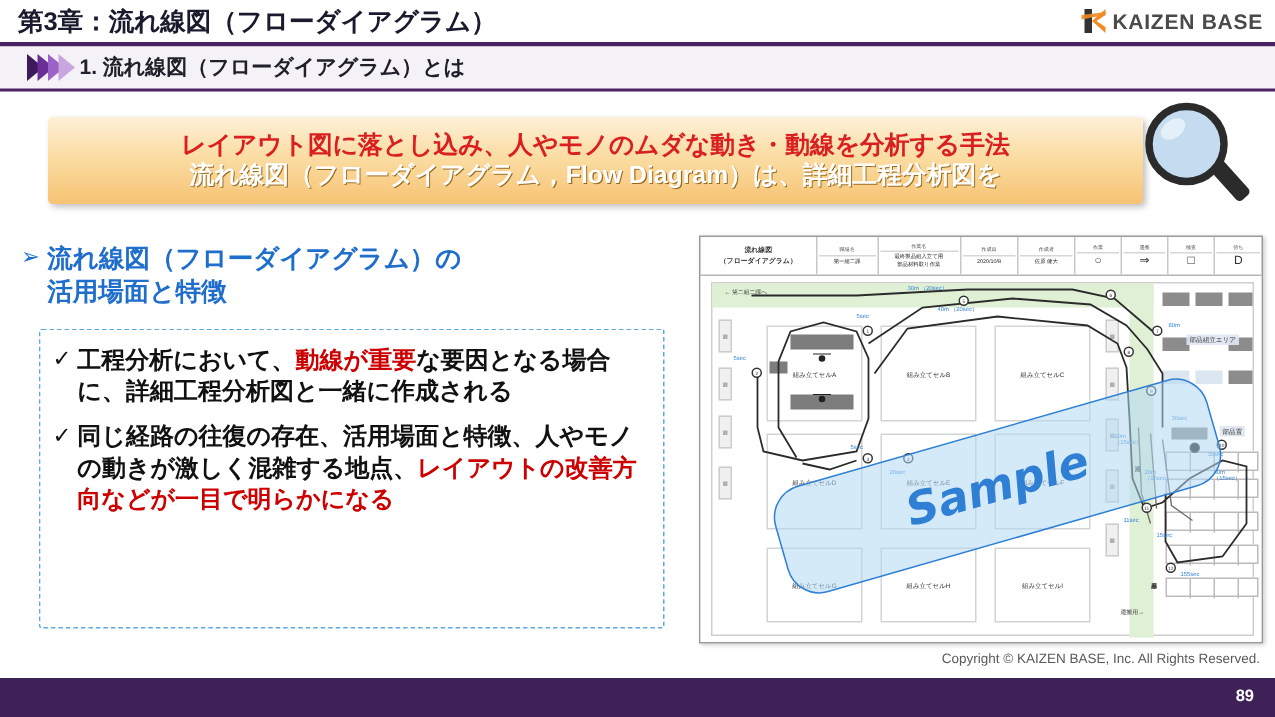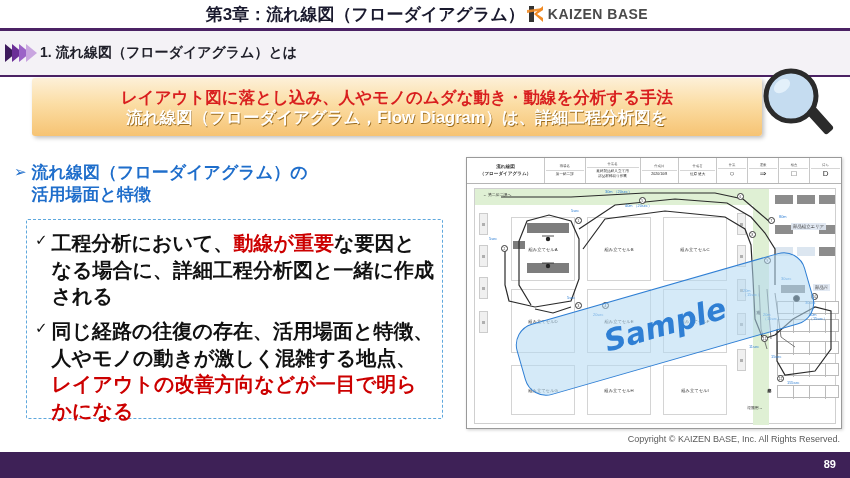--- a/index.html
+++ b/index.html
@@ -6,42 +6,42 @@
   html, body { width: 850px; height: 478px; overflow: hidden; }
   body {
     font-family: "Liberation Sans", "DejaVu Sans", sans-serif;
     background: #ffffff;
     position: relative;
   }
 
   
   #slide-title-bar {
     position: absolute; left: 0; top: 0; width: 850px; height: 28px;
-    display: flex; align-items: center; justify-content: center;
+    display: flex; align-items: center; justify-content: space-between;
     padding: 0 8px 0 12px;
   }
   #slide-title {
     font-size: 17px; font-weight: bold; color: #1a1a2e; letter-spacing: 0px;
     white-space: nowrap;
   }
   #brand-logo { display: flex; align-items: center; gap: 3px; }
   #brand-mark { width: 20px; height: 20px; position: relative; }
   #brand-text {
     font-size: 14px; font-weight: bold; color: #4a4a4a; letter-spacing: 0.5px;
   }
   #title-rule {
     position: absolute; left: 0; top: 28px; width: 850px; height: 3px;
     background: #4b2264;
   }
 
   
   #section-band {
-    position: absolute; left: 0; top: 31px; width: 850px; height: 46px;
+    position: absolute; left: 0; top: 31px; width: 850px; height: 30px;
     background: #f4f2f6;
-    display: flex; align-items: center; gap: 7px; padding-left: 5px;
+    display: flex; align-items: center; gap: 7px; padding-left: 18px;
     border-bottom: 2px solid #4b2264;
   }
   #chevrons { display: flex; align-items: center; }
   #chevrons span {
     display: block; width: 0; height: 0;
     border-top: 9px solid transparent; border-bottom: 9px solid transparent;
     margin-right: -4px;
   }
   #chevrons .c1 { border-left: 11px solid #3d1a5c; }
   #chevrons .c2 { border-left: 11px solid #6b2e97; }
@@ -78,21 +78,21 @@
   #feature-heading-text span { display: block; white-space: nowrap; }
 
   #bullet-box {
     margin-top: 13px; margin-left: 16px; width: 417px; height: 200px;
     border: 1.5px dashed #5fa8dd; border-radius: 2px;
     padding: 10px 8px 8px 8px;
     display: flex; flex-direction: column; gap: 8px;
   }
   .bullet-item { display: flex; gap: 4px; align-items: flex-start; }
   .bullet-check { font-size: 15px; color: #111; line-height: 1.33; flex: 0 0 auto; }
-  .bullet-text { font-size: 20px; font-weight: bold; color: #111; line-height: 1.33; }
+  .bullet-text { font-size: 16px; font-weight: bold; color: #111; line-height: 1.33; }
   .bullet-text .hl { color: #cc0000; }
 
   
   #diagram-panel {
     position: absolute; left: 466px; top: 157px; width: 376px; height: 272px;
     background: #ffffff; border: 1px solid #9a9a9a;
     box-shadow: 1px 1px 3px rgba(0,0,0,0.2);
     overflow: hidden;
   }
   #diagram-header { display: flex; width: 100%; height: 26px; border-bottom: 1px solid #b5b5b5; }

